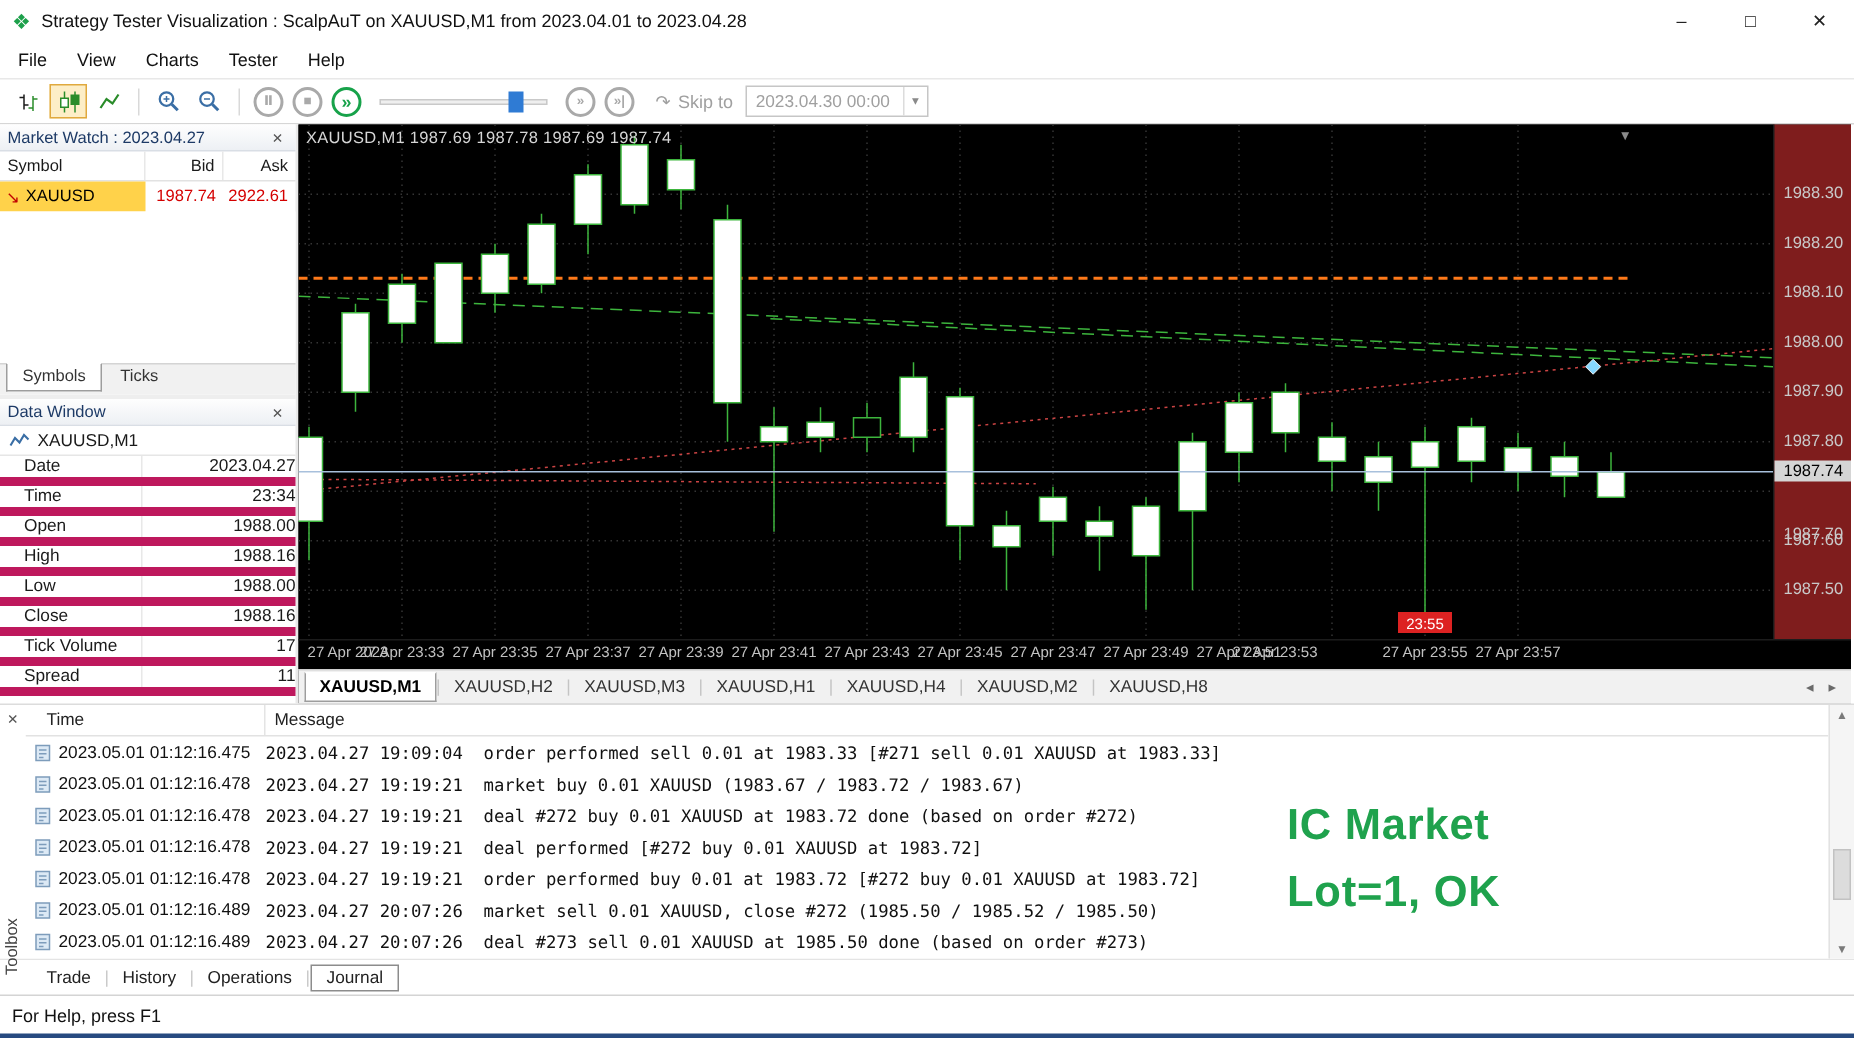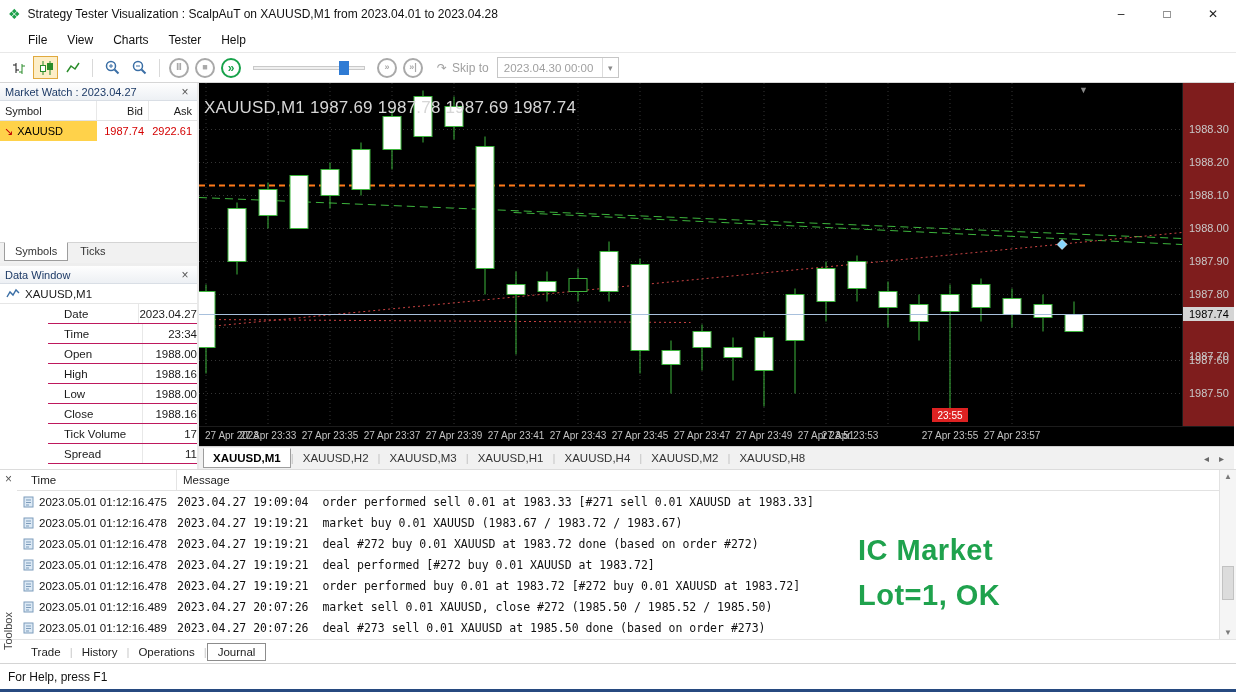--- a/index.html
+++ b/index.html
@@ -9,21 +9,21 @@
     font-size:12px; color:#1a1a1a; background:#fff;
     display:flex; flex-direction:column; overflow:hidden; position:relative;
   }
   
   .titlebar { height:28px; display:flex; align-items:center; background:#fff; padding-left:8px; flex:0 0 auto; }
   .app-icon { color:#1da04b; font-size:14px; margin-right:7px; }
   .title-text { font-size:12px; color:#111; }
   .win-controls { margin-left:auto; display:flex; height:100%; }
   .win-btn { width:46px; display:flex; align-items:center; justify-content:center; font-size:12px; color:#222; }
   
-  .menubar { height:24px; display:flex; align-items:center; padding-left:18px; background:#fff; flex:0 0 auto; }
+  .menubar { height:24px; display:flex; align-items:center; padding-left:2px; background:#fff; flex:0 0 auto; }
   .menu-item { padding:3px 10px; color:#111; cursor:default; }
   
   .toolbar { height:31px; border-top:1px solid #e8e8e8; border-bottom:1px solid #d6d6d6;
              display:flex; align-items:center; padding:0 6px; gap:2px; background:#fff; flex:0 0 auto; }
   .tbtn { width:25px; height:23px; display:flex; align-items:center; justify-content:center; border:1px solid transparent; }
   .tbtn.active { background:#fdeec7; border:1px solid #e0a93e; }
   .tsep { width:1px; height:18px; background:#d9d9d9; margin:0 5px; }
   .circle-btn { width:20px; height:20px; border-radius:50%; border:2px solid #a9a9a9; color:#a9a9a9;
                 display:flex; align-items:center; justify-content:center; font-size:9px; font-weight:bold; margin:0 2px;
                 line-height:1; }
@@ -56,29 +56,29 @@
   .mw-sym { width:97px; background:#ffd24a; padding:0 4px; gap:4px; color:#000; }
   .mw-arrow { color:#c00000; font-size:11px; }
   .mw-bid { width:52px; justify-content:flex-end; padding-right:5px; color:#d40000; }
   .mw-ask { flex:1; justify-content:flex-end; padding-right:5px; color:#d40000; }
   .mw-fill { flex:1; background:#fff; }
   .ptabs { height:21px; background:#f1f1f1; border-top:1px solid #d4d4d4; display:flex; align-items:flex-start;
            padding:0 4px; font-size:11px; gap:2px; }
   .ptab { padding:2px 10px 3px; color:#333; }
   .ptab.active { background:#fff; border:1px solid #9d9d9d; border-top:1px solid #fff; margin-top:-1px; }
   .dw-instr { height:20px; display:flex; align-items:center; gap:5px; padding-left:6px; border-bottom:1px solid #e6e6e6; font-size:11.5px; }
-  .dw-row { height:20px; display:flex; align-items:center; font-size:11.5px; border-bottom:1px solid #be185d;margin-left:48px; }
+  .dw-row { height:20px; display:flex; align-items:center; font-size:11.5px; border-bottom:6px solid #be185d; }
   .dw-label { width:95px; padding-left:16px; border-right:1px solid #e8e8e8; height:100%; display:flex; align-items:center; }
   .dw-value { flex:1; text-align:right; }
   
   .chart-region { width:1035px; display:flex; flex-direction:column; background:#000; }
   .chart-top { height:343px; display:flex; }
   .plot { width:983px; height:343px; position:relative; background:#000; }
   .plot svg { display:block; }
-  .ohlc-label { position:absolute; left:5px; top:15px; color:#d6d6d6; font-size:17px; letter-spacing:.2px; }
+  .ohlc-label { position:absolute; left:5px; top:3px; color:#d6d6d6; font-size:11px; letter-spacing:.2px; }
   .scroll-marker { position:absolute; left:880px; top:2px; color:#8a8a8a; font-size:9px; }
   .price-scale { width:52px; position:relative; background:#7f1d1d; border-left:1px solid #1c1c1c; }
   .ps-label { position:absolute; left:6px; color:#c9c9c9; font-size:11px; }
   .ps-current { position:absolute; left:0; right:0; background:#d5d5d5; color:#000; font-size:11px;
                 padding:1px 0 1px 6px; }
   .time-axis { height:20px; background:#000; position:relative; border-top:1px solid #1c1c1c; flex:0 0 auto; }
   .ta-label { position:absolute; top:3px; width:70px; text-align:center; color:#c2c2c2; font-size:10px; white-space:nowrap; }
   .chart-tabstrip { height:23px; background:#f1f1f1; border-top:1px solid #cfcfcf; display:flex; align-items:center;
                     padding-left:4px; font-size:11.5px; color:#333; flex:0 0 auto; }
   .ctab { padding:3px 9px; }

